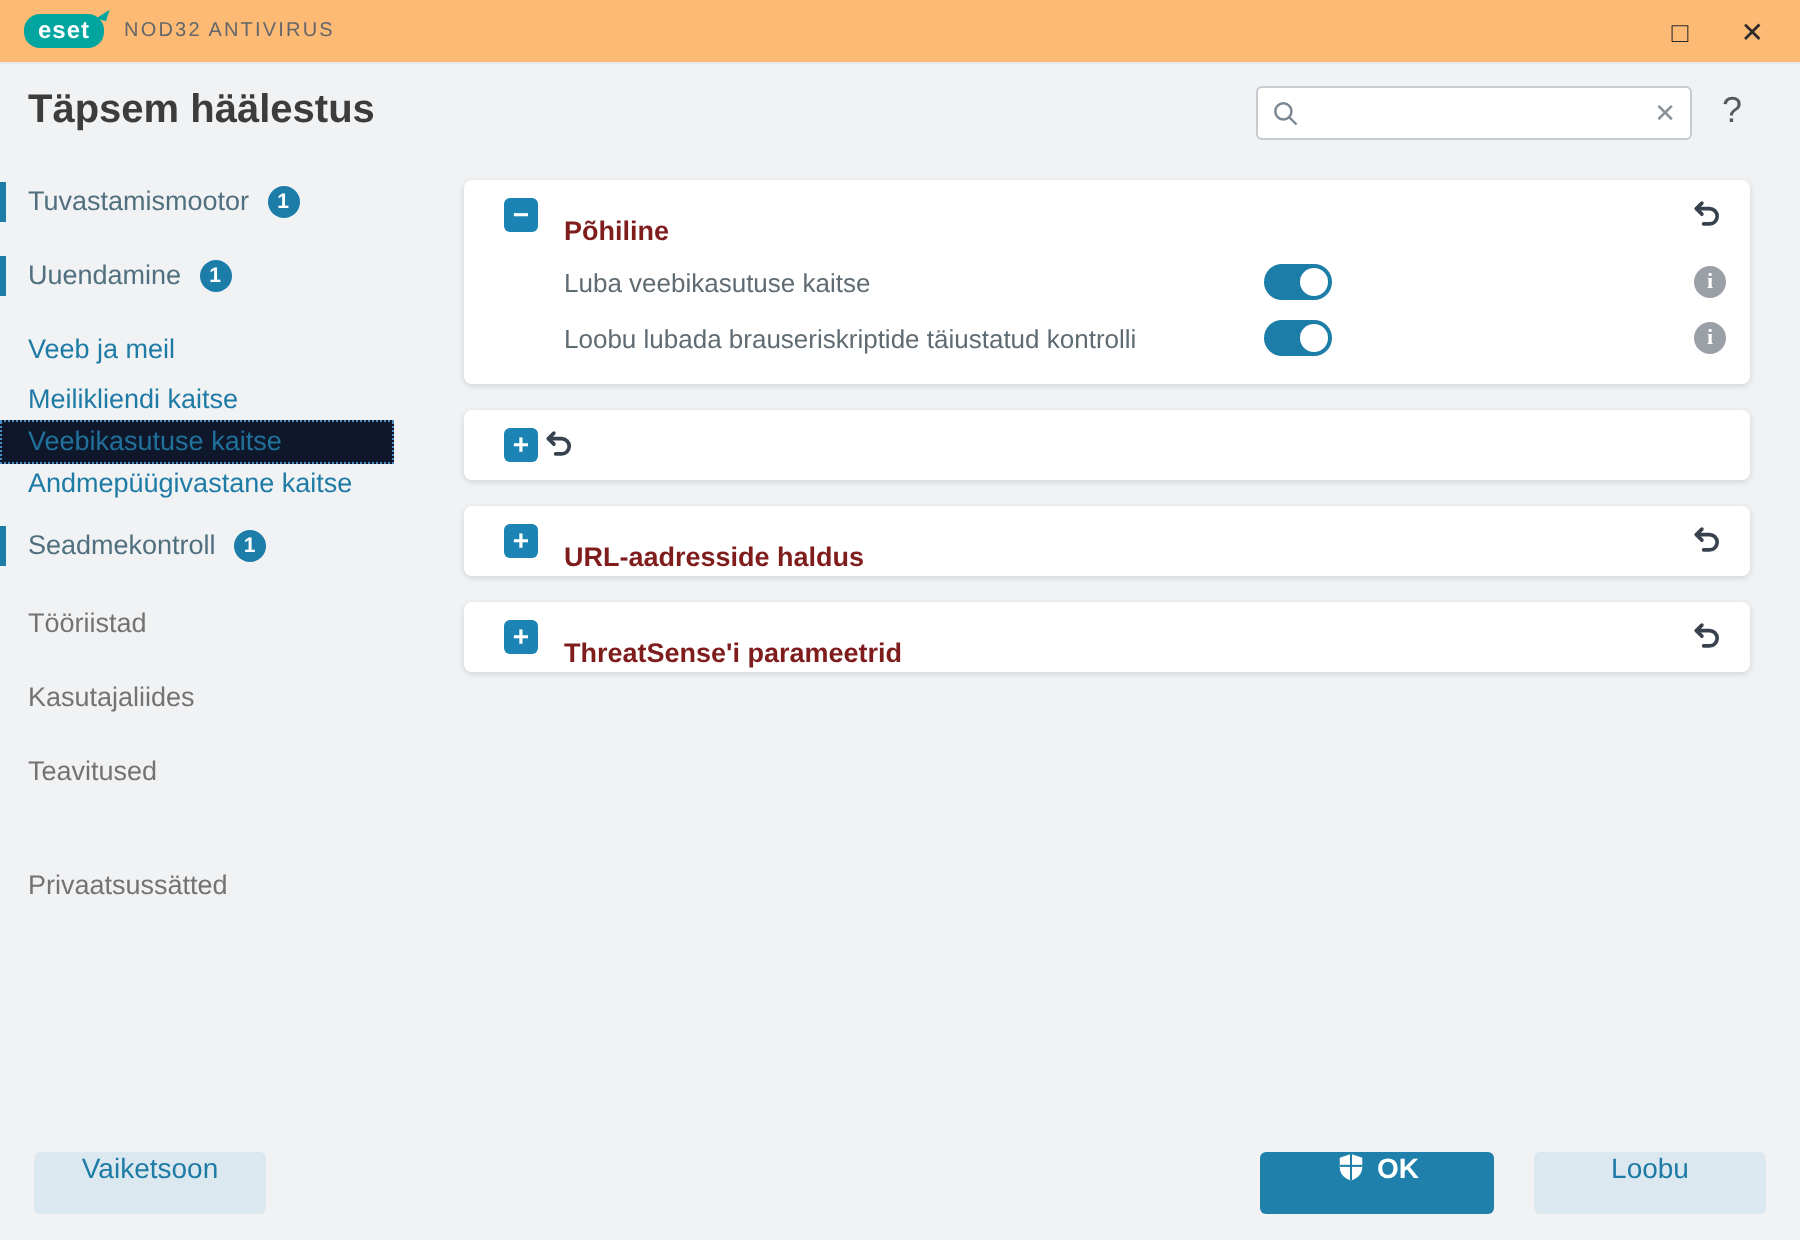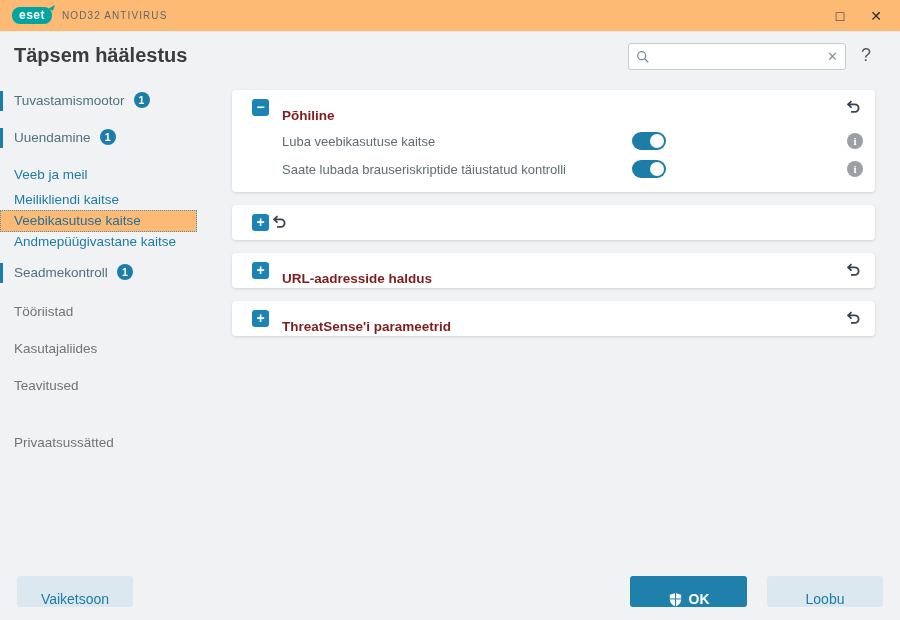--- a/index.html
+++ b/index.html
@@ -50,21 +50,21 @@
     line-height: 22px; padding-left: 14px; font-size: 13.5px;
     white-space: nowrap; cursor: default;
   }
   .side-item .bar {
     position: absolute; left: 0; top: 1px; width: 3px; height: 20px; background: #1c7da8;
   }
   .t-changed { color: #51707f; }
   .t-link    { color: #1e7ba6; }
   .t-plain   { color: #737373; }
   .t-selected {
-    color: #20719c; background: #fdba74;
+    color: #20719c; background: #0f172a;
     outline: 1px dotted #4a90c4; outline-offset: -1px; width: 197px;
   }
   .badge {
     display: inline-block; vertical-align: 1px; margin-left: 9px;
     min-width: 16px; height: 16px; border-radius: 8px;
     background: #1c7da8; color: #fff; font-size: 10.5px; font-weight: 700;
     line-height: 16px; text-align: center; padding: 0 2px;
   }
 
   
@@ -97,21 +97,21 @@
   .row-spacer { flex: 1; }
   .info-icon {
     width: 16px; height: 16px; border-radius: 50%; background: #9aa0a6;
     color: #fff; font-size: 11px; font-weight: 700; font-family: "Liberation Serif", serif;
     line-height: 16px; text-align: center;
   }
 
   
   .btn {
     position: absolute; top: 576px; height: 31px; border: 0; border-radius: 3px;
-    font-family: inherit; font-size: 14px; display: flex; align-items: flex-end; justify-content: center; gap: 6px;
+    font-family: inherit; font-size: 14px; display: flex; align-items: flex-start; justify-content: center; gap: 6px;
   }
   .btn-light { background: #dce8ef; color: #1e7ba6; }
   .btn-primary { background: #1f80ac; color: #fff; font-weight: 400; }
   .btn-default { left: 17px; width: 116px; }
   .btn-ok { left: 630px; width: 117px; font-weight: bold; }
   .btn-cancel { left: 767px; width: 116px; }
 </style>
 </head>
 <body>
 
@@ -165,21 +165,21 @@
     <div class="panel-body">
       <div class="setting-row">
         <span class="row-label">Luba veebikasutuse kaitse</span>
         <span class="toggle on">
             <span class="knob"></span>
           </span>
         <span class="row-spacer"></span>
         <span class="info-icon">i</span>
       </div>
       <div class="setting-row">
-        <span class="row-label">Saate lubada brauseriskriptide täiustatud kontrolli</span>
+        <span class="row-label">Loobu lubada brauseriskriptide täiustatud kontrolli</span>
         <span class="toggle on">
             <span class="knob"></span>
           </span>
         <span class="row-spacer"></span>
         <span class="info-icon">i</span>
       </div>
     </div>
   </div>
 
   <div class="panel">

